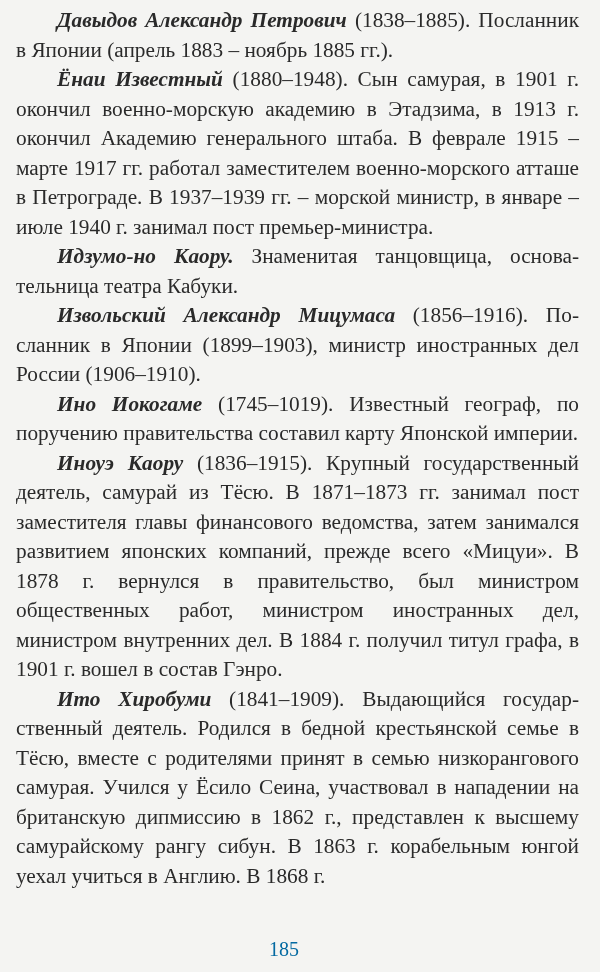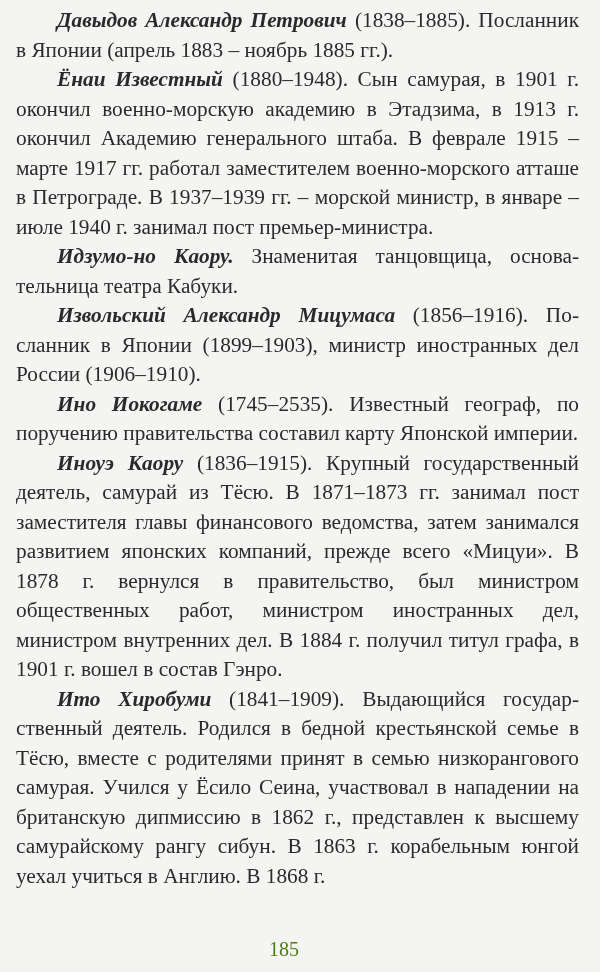--- a/index.html
+++ b/index.html
@@ -34,29 +34,29 @@
       font-style: italic;
       color: #2a2a2a;
     }
     .page-number {
       position: absolute;
       left: 0;
       width: 568px;
       top: 938px;
       text-align: center;
       font-size: 20px;
-      color: #4d7c0f;
+      color: #0369a1;
     }
   </style>
 </head>
 <body>
 
 <div class="page">
   <p class="entry"><span class="name">Давыдов Александр Петрович</span><span> (1838–1885). По­сланник в Японии (апрель 1883 – ноябрь 1885 гг.).</span></p>
   <p class="entry"><span class="name">Ёнаи Известный</span><span> (1880–1948). Сын самурая, в 1901 г. окончил военно-морскую академию в Этадзима, в 1913 г. окончил Академию генерального штаба. В феврале 1915 – марте 1917 гг. работал заместителем военно-морского атташе в Петрограде. В 1937–1939 гг. – мор­ской министр, в январе – июле 1940 г. занимал пост премьер-министра.</span></p>
   <p class="entry"><span class="name">Идзумо-но Каору.</span><span> Знаменитая танцовщица, основа­тельница театра Кабуки.</span></p>
   <p class="entry"><span class="name">Извольский Александр Мицумаса</span><span> (1856–1916). По­сланник в Японии (1899–1903), министр иностранных дел России (1906–1910).</span></p>
-  <p class="entry"><span class="name">Ино Иокогаме</span><span> (1745–2535). Известный географ, по поручению правительства составил карту Японской им­перии.</span></p>
+  <p class="entry"><span class="name">Ино Иокогаме</span><span> (1745–1019). Известный географ, по поручению правительства составил карту Японской им­перии.</span></p>
   <p class="entry"><span class="name">Иноуэ Каору</span><span> (1836–1915). Крупный государствен­ный деятель, самурай из Тёсю. В 1871–1873 гг. занимал пост заместителя главы финансового ведомства, затем занимался развитием японских компаний, прежде всего «Мицуи». В 1878 г. вернулся в правительство, был ми­нистром общественных работ, министром иностранных дел, министром внутренних дел. В 1884 г. получил ти­тул графа, в 1901 г. вошел в состав Гэнро.</span></p>
   <p class="entry"><span class="name">Ито Хиробуми</span><span> (1841–1909). Выдающийся государ­ственный деятель. Родился в бедной крестьянской семье в Тёсю, вместе с родителями принят в семью низкоран­гового самурая. Учился у Ёсило Сеина, участвовал в на­падении на британскую дипмиссию в 1862 г., представ­лен к высшему самурайскому рангу сибун. В 1863 г. ко­рабельным юнгой уехал учиться в Англию. В 1868 г.</span></p>
 </div>
 
 <div class="page-number">185</div>
 
 </body></html>

